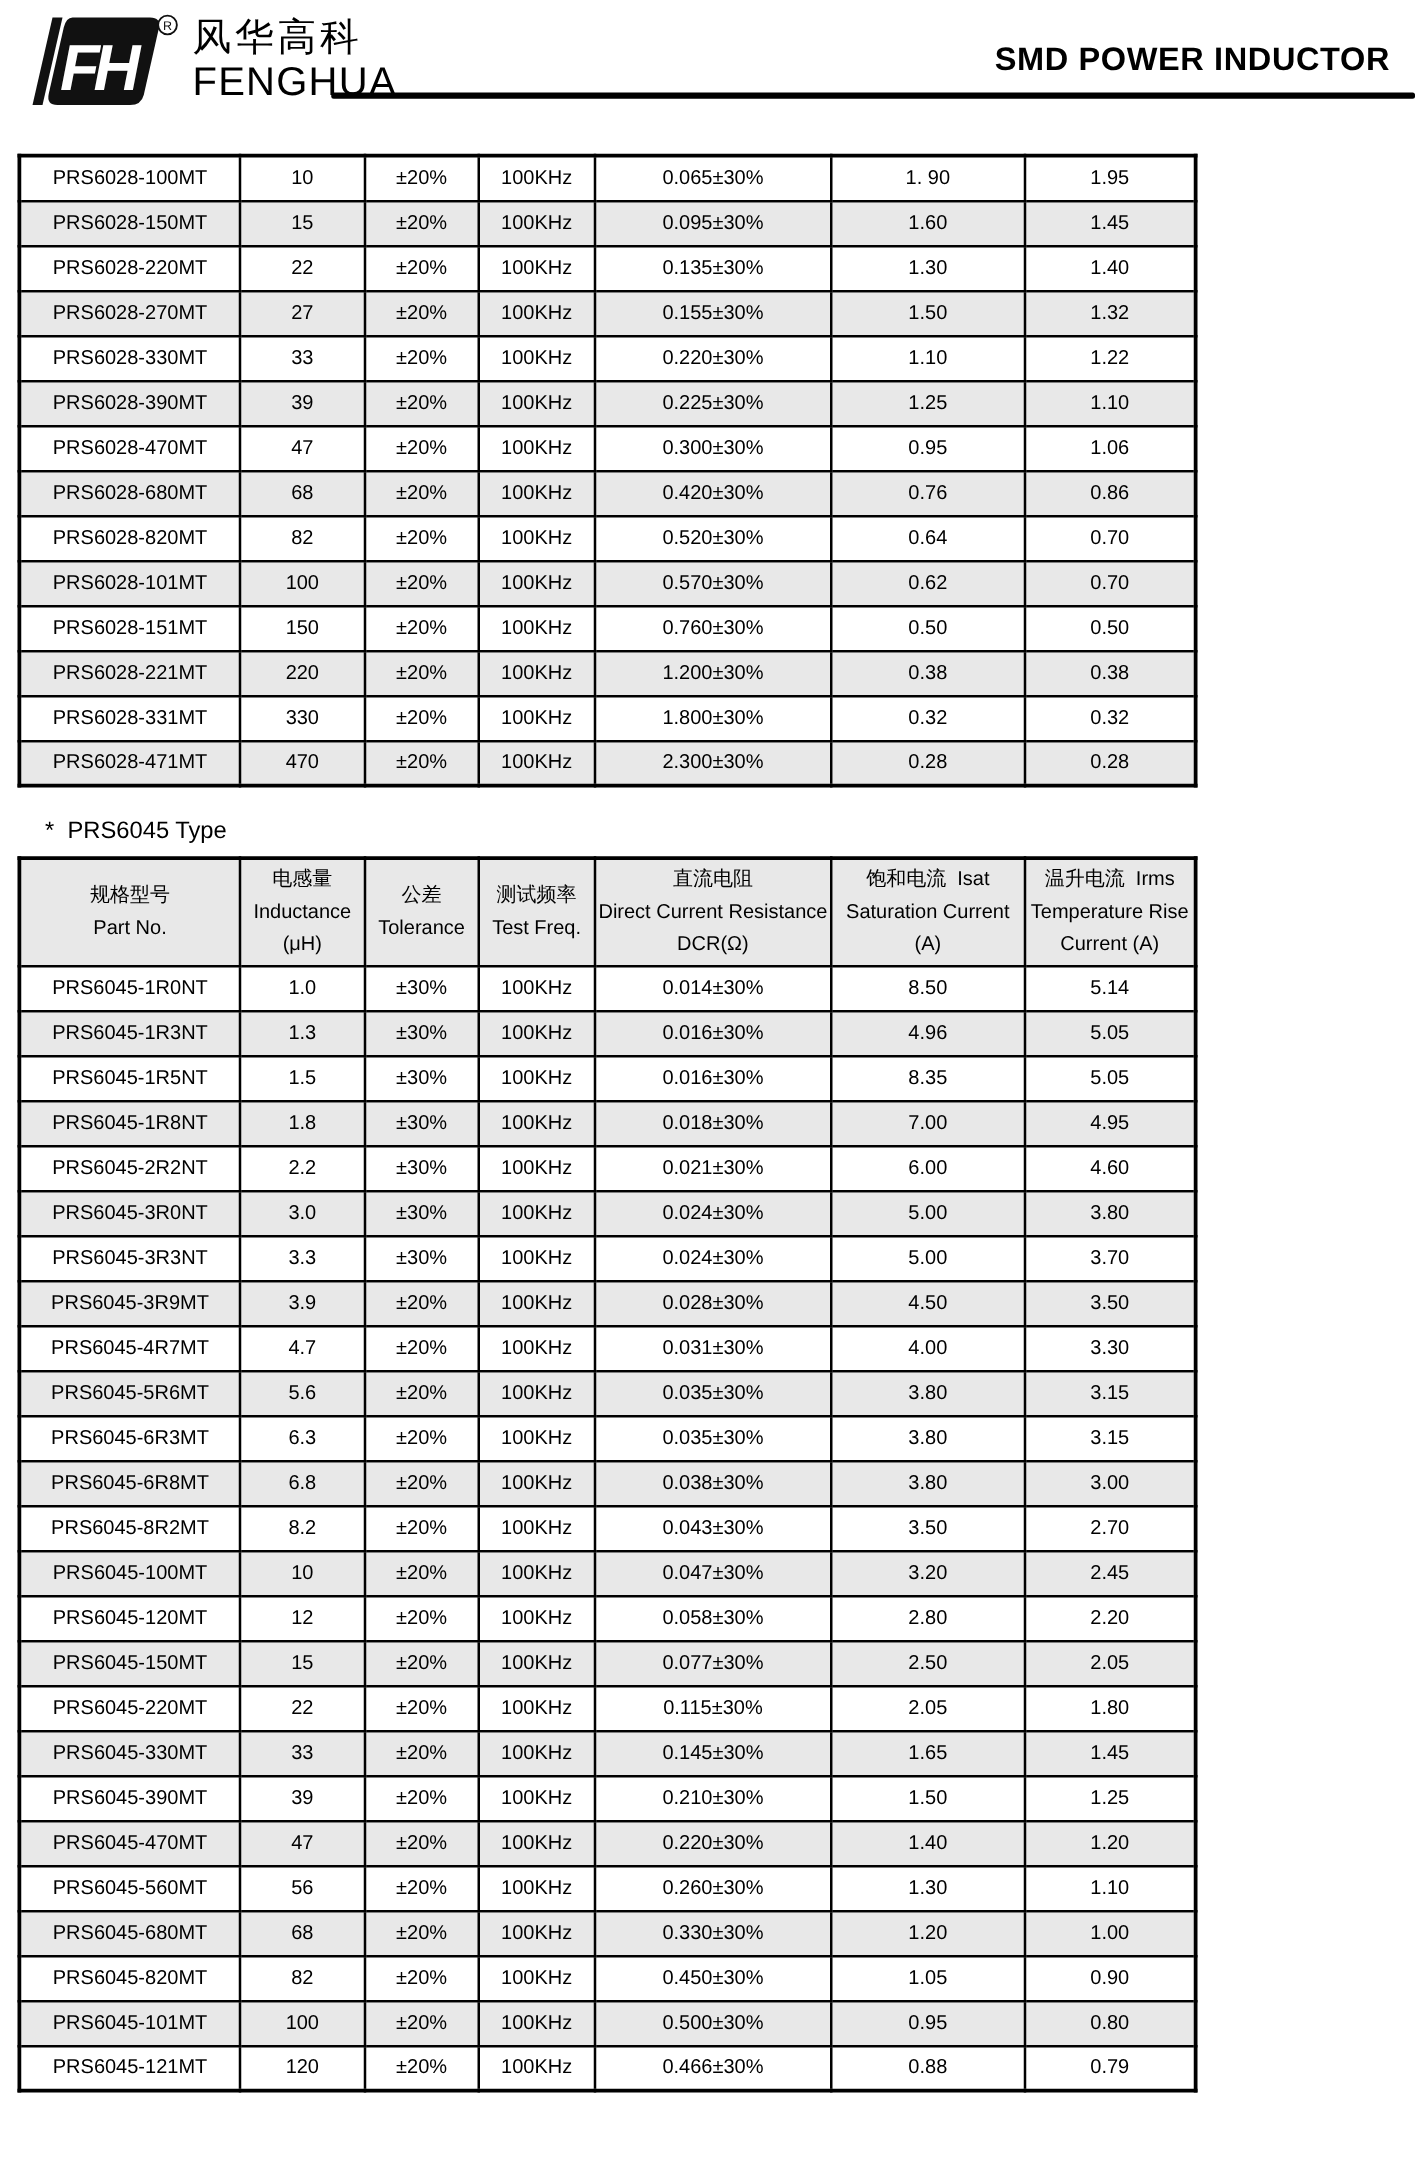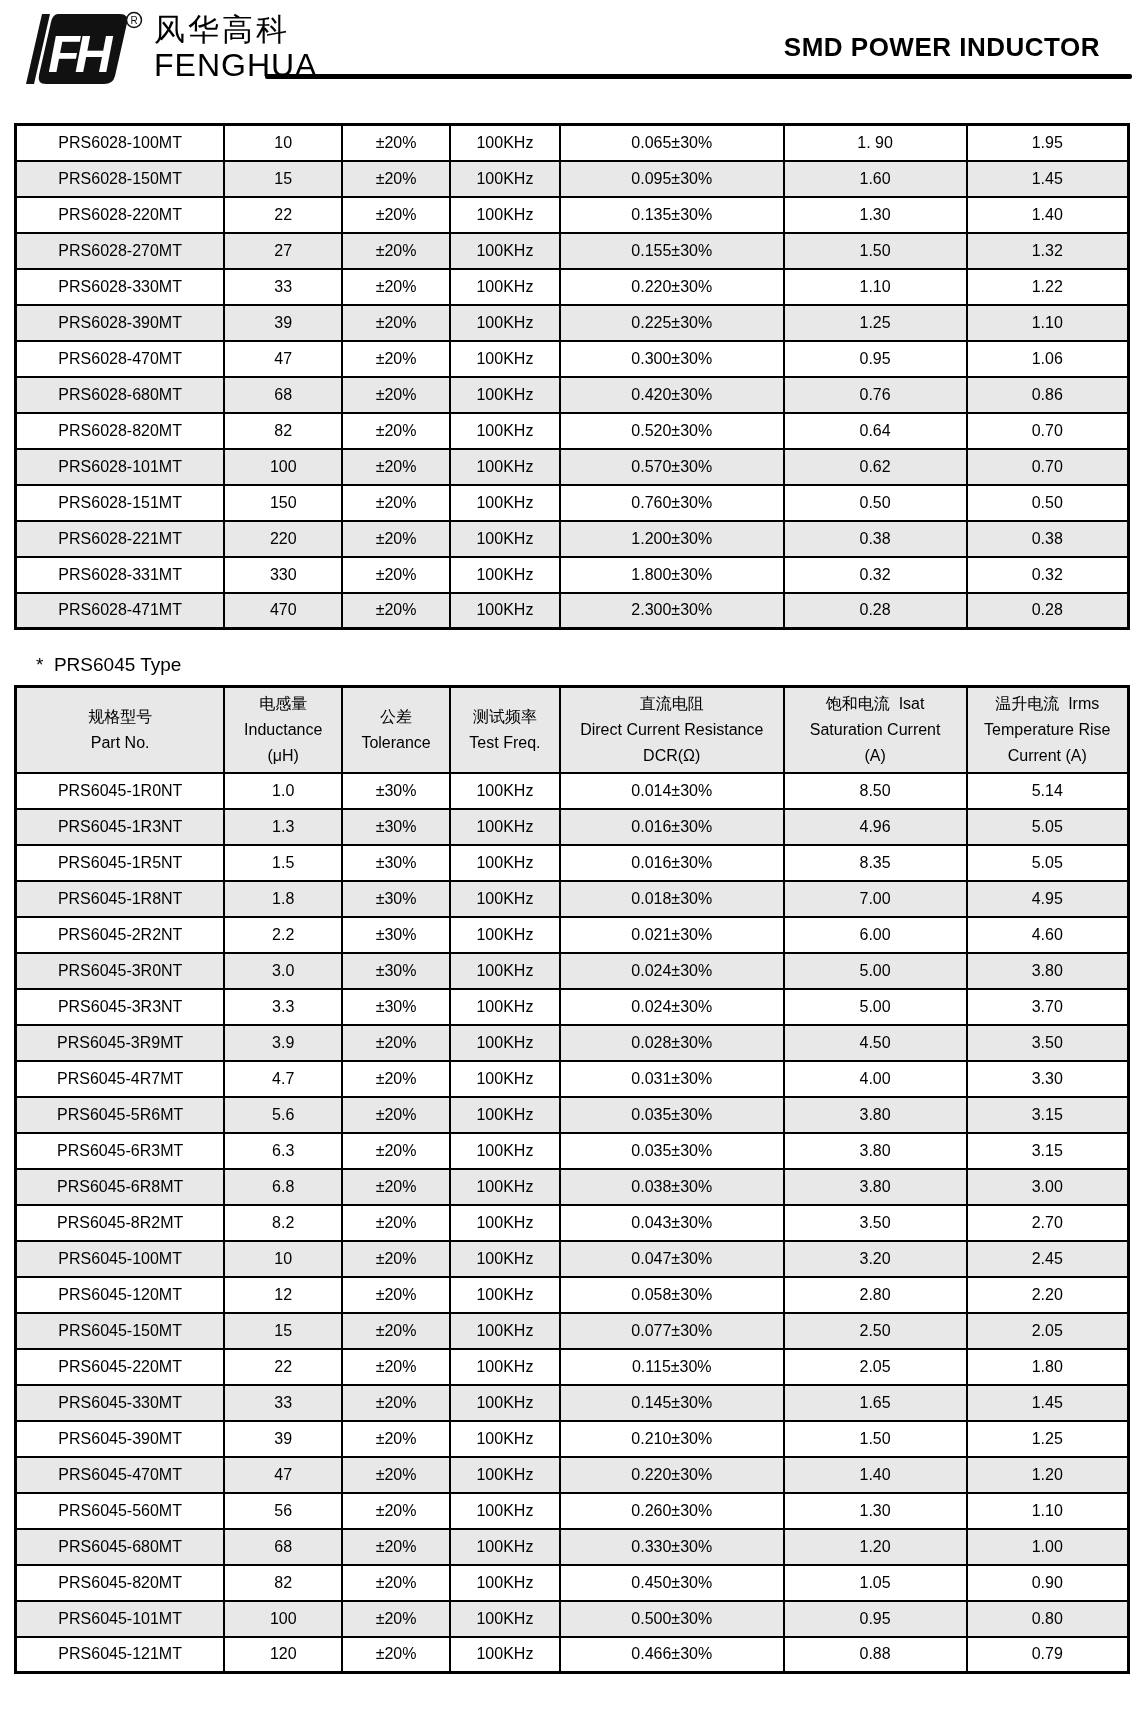--- a/index.html
+++ b/index.html
@@ -45,37 +45,37 @@
   }
   .brand-en{
     font-size:32px;
     font-weight:400;
     letter-spacing:1px;
     line-height:1.0;
     margin-top:1px;
   }
   .page-title{
     position:absolute;
-    top:24px; right:42px;
+    top:24px; right:30px;
     font-size:26px;
     font-weight:bold;
     letter-spacing:0.5px;
     white-space:pre;
   }
   .hdr-rule{
     position:absolute;
     top:66px; left:265px; right:10px;
     height:5px;
     background:var(--border);
     border-radius:2px;
   }
 
   
   .spec-table{
-    width:1116px;
+    width:944px;
     margin:0 14px;
     border-collapse:collapse;
     table-layout:fixed;
     border:3px solid var(--border);
     padding-left:36px;
   }
   .spec-table td, .spec-table th{
     border:2px solid var(--border);
     text-align:center;
     vertical-align:middle;

